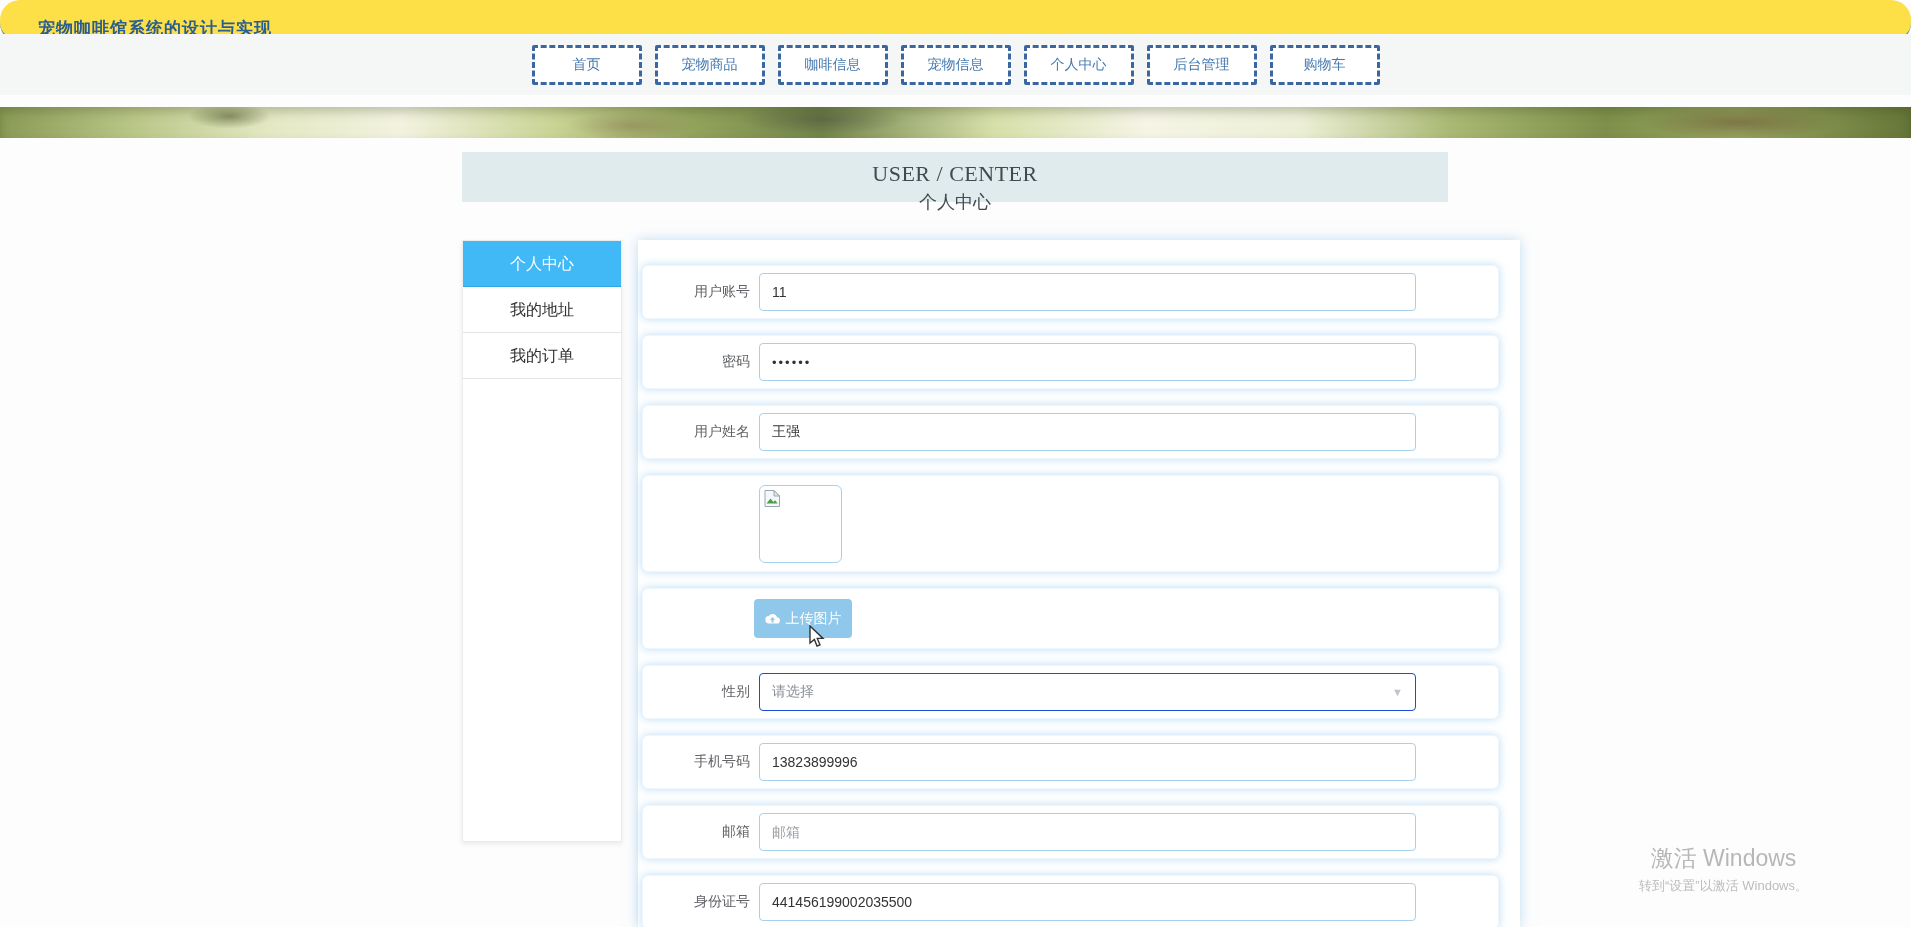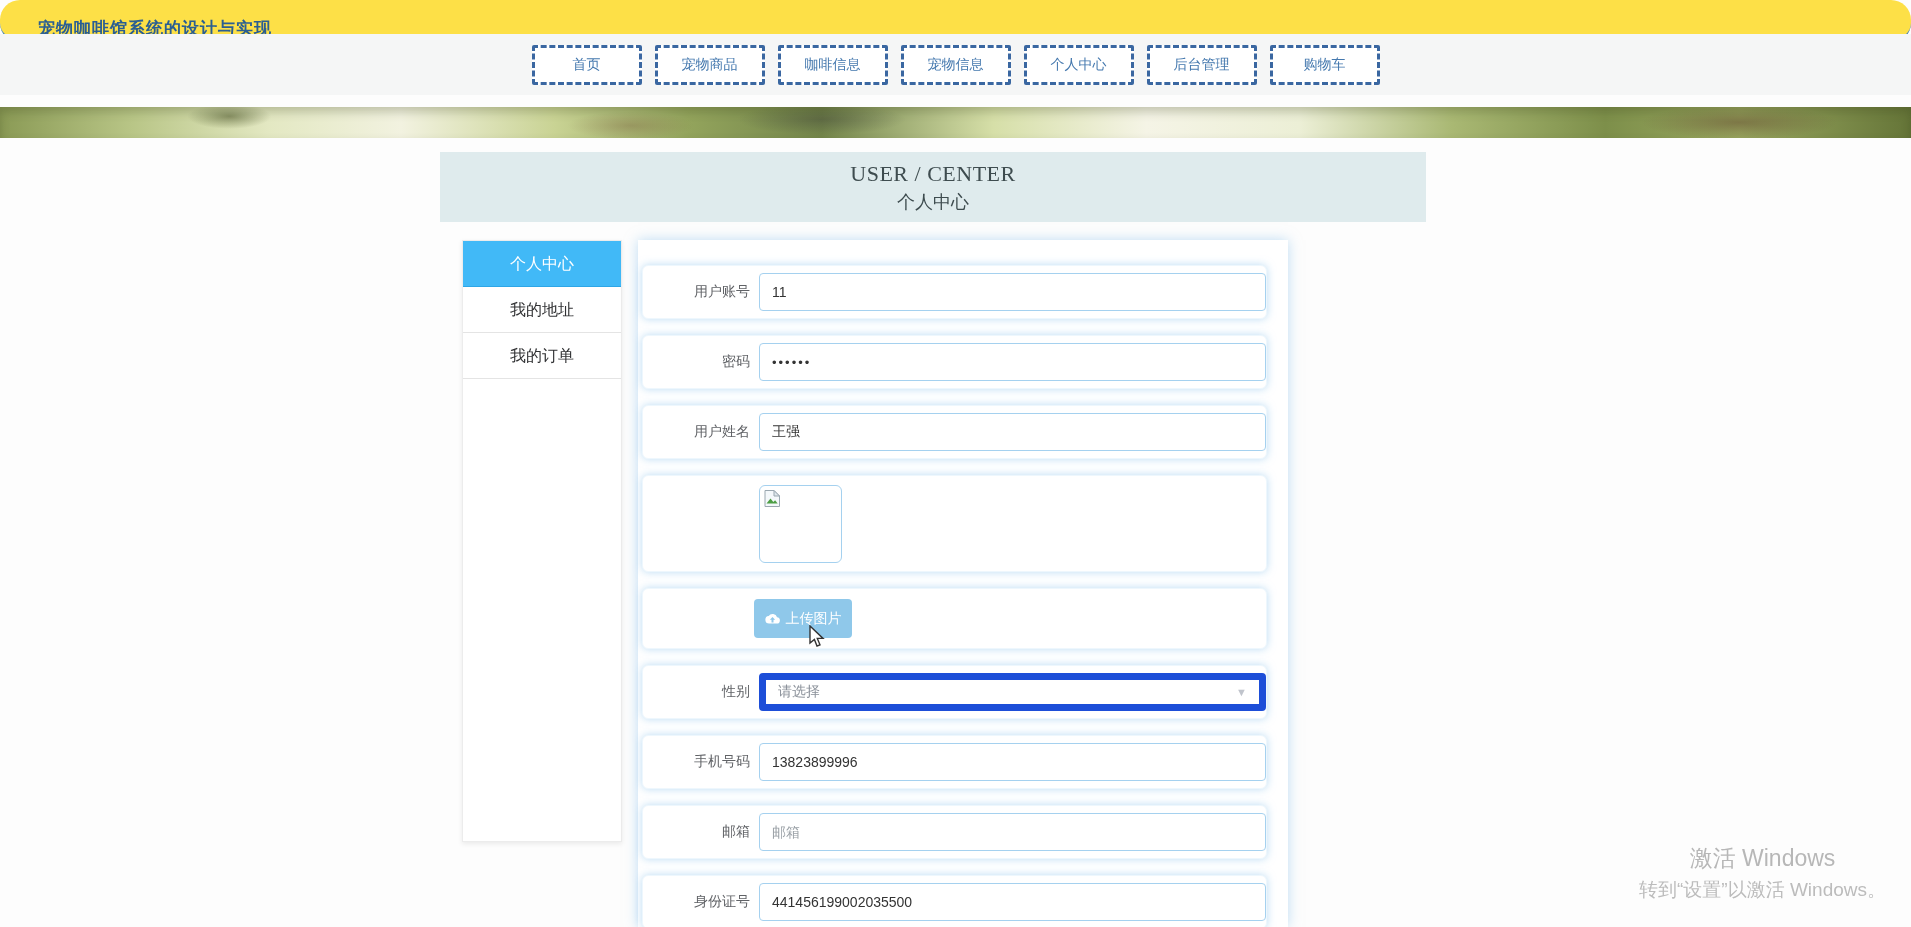--- a/index.html
+++ b/index.html
@@ -25,63 +25,63 @@
               radial-gradient(60px 18px at 12% 30%, rgba(70,80,35,.55), transparent 70%),
               radial-gradient(90px 20px at 33% 60%, rgba(120,90,60,.35), transparent 70%),
               radial-gradient(120px 22px at 43% 40%, rgba(70,75,60,.45), transparent 70%),
               radial-gradient(140px 24px at 91% 50%, rgba(90,60,40,.45), transparent 70%),
               linear-gradient(90deg,#8a9a55 0%,#b9c687 7%,#e3e8c2 14%,#f2f2e0 21%,#c9d394 29%,
                               #93a45c 36%,#73854a 43%,#d6dfa8 52%,#f5f4e6 60%,#ecefd6 68%,
                               #a9b873 76%,#7d8f4a 84%,#9aa860 91%,#657538 100%);
             box-shadow:inset 0 5px 10px rgba(50,60,25,.25); }
 
   
-  .crumb { position:absolute; left:440px; top:152px; width:986px; height:70px;
+  .crumb { position:absolute; left:462px; top:152px; width:986px; height:50px;
            background:#dfebed; text-align:center;
            font-family:"Liberation Serif","DejaVu Serif",serif; color:#3e4c4f; }
   .crumb-en { padding-top:9px; font-size:22px; letter-spacing:.5px; }
   .crumb-zh { font-size:18px; margin-top:3px; }
 
   
   .sidebar { position:absolute; left:462px; top:240px; width:160px; height:602px;
              background:#fff; border:1px solid #ececec; box-shadow:0 2px 5px rgba(0,0,0,.08); }
   .side-item { height:46px; line-height:46px; text-align:center; font-size:16px; color:#303133;
                border-bottom:1px solid #e4e4e4; cursor:pointer; background:#fff; }
   .side-item.active { background:#41b9f7; color:#fff; border-bottom:1px solid #2ea6e6; }
 
   
-  .form-panel { position:absolute; left:638px; top:240px; width:650px; height:687px;
+  .form-panel { position:absolute; left:638px; top:240px; width:882px; height:687px;
                 background:#fff; box-shadow:0 0 12px rgba(130,190,235,.5); padding-top:25px; }
   .card { margin:0 21px 16px 4px; min-height:54px; background:#fff; border-radius:6px;
           border:1px solid #eef7fd; box-shadow:0 0 9px rgba(130,190,235,.55);
           display:flex; align-items:center; position:relative; }
   .card-label { width:116px; padding-right:9px; text-align:right; font-size:14px; color:#606266; flex:none; }
   .ipt { width:657px; height:38px; border:1px solid #a5d1ef; border-radius:4px; background:#fff;
          font-size:14px; color:#333; padding:0 12px; font-family:inherit; outline:none; }
   .ipt::placeholder { color:#9aa0a6; }
   .ipt.pwd { letter-spacing:2px; font-size:13px; }
   .card.h-img { height:97px; }
   .img-box { margin-left:116px; width:83px; height:78px; border:1px solid #a5d1ef; border-radius:6px;
              background:#fff; position:relative; }
   .img-box svg { position:absolute; left:3px; top:3px; }
   .card.h-upload { height:61px; }
   .upload-btn { margin-left:111px; width:98px; height:39px; background:#8fc8ea; border:none; border-radius:4px;
                 color:#fff; font-size:14px; font-family:inherit; cursor:pointer;
                 display:flex; align-items:center; justify-content:center; gap:6px; }
-  .select-box { width:657px; height:38px; border:7px solid #1d4ed8; border-radius:4px; background:#fff;
+  .select-box { width:657px; height:38px; border:1px solid #1d4ed8; border-radius:4px; background:#fff;
                 display:flex; align-items:center; padding:0 12px; font-size:14px; color:#8a9099; cursor:pointer; }
   .select-box .caret { margin-left:auto; font-size:11px; color:#c0c4cc; }
 
   
   .cursor { position:absolute; left:808px; top:625px; z-index:50; pointer-events:none; }
 
   
   .watermark { position:absolute; left:1639px; top:843px; color:#ababab;text-align:center; }
   .wm1 { font-size:23px; font-weight:300; opacity:.85; }
-  .wm2 { font-size:19px; margin-top:3px; color:#b5b5b5; opacity:.9; }
+  .wm2 { font-size:13px; margin-top:3px; color:#b5b5b5; opacity:.9; }
 </style>
 </head>
 <body>
 
 <div class="header">
   <div class="header-title">宠物咖啡馆系统的设计与实现</div>
 </div>
 
 <div class="navbar">
   <button class="nav-btn">首页</button>

